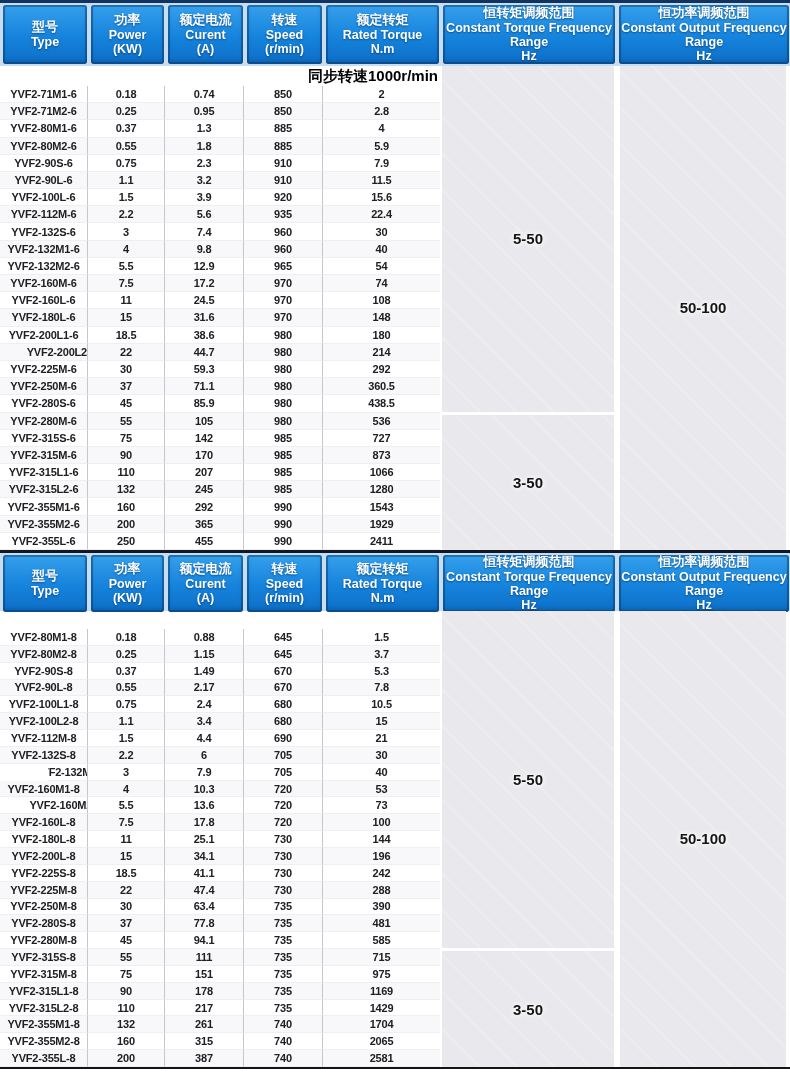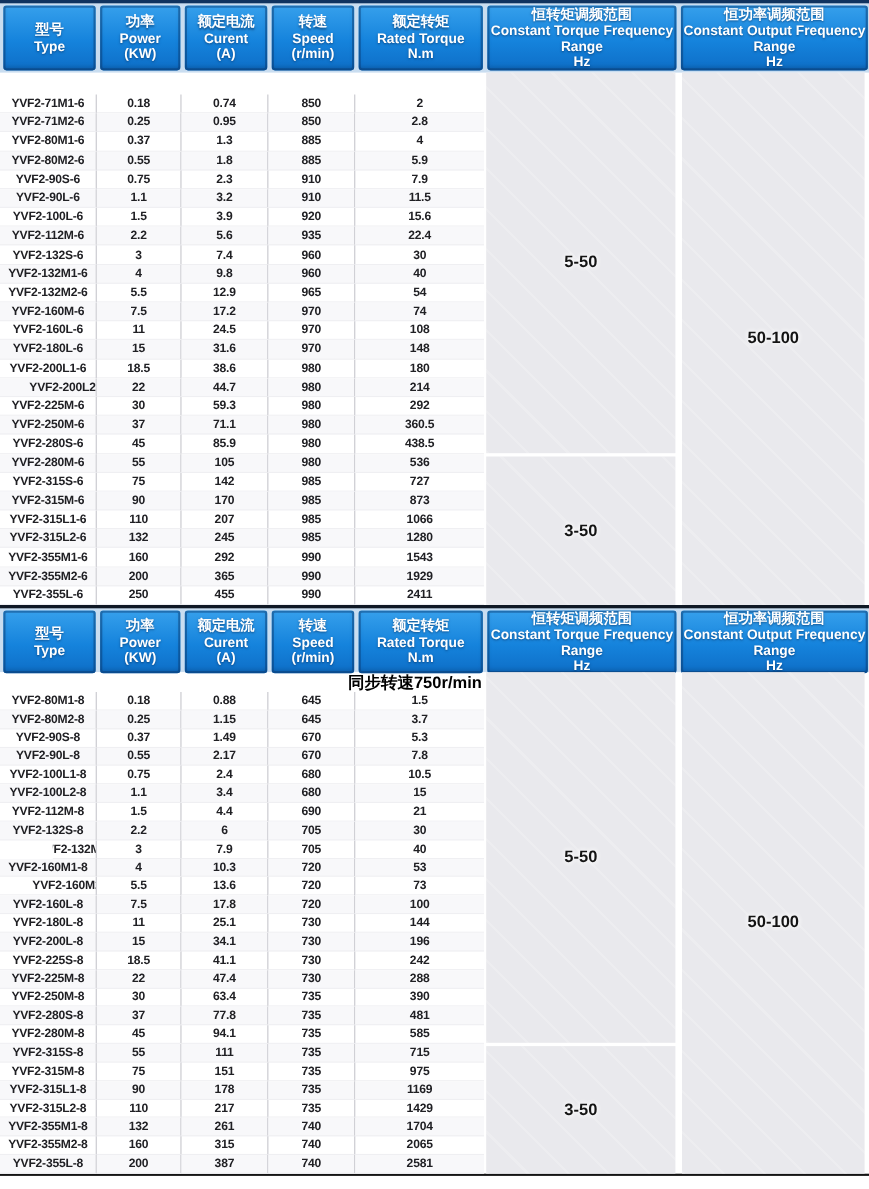--- a/index.html
+++ b/index.html
@@ -122,20 +122,21 @@
         </div>
         <div class="hcell">
           <div class="hinner">
             <div class="hzh">恒功率调频范围</div>
             <div class="hen">Constant Output Frequency Range</div>
             <div class="hunit">Hz</div>
           </div>
         </div>
       </div>
     <div class="tbody" style="grid-template-rows: 20px repeat(27, 1fr);">
+        <div class="sub">同步转速1000r/min</div>
         <div class="cell c0" style="grid-area: 2 / 1;">YVF2-71M1-6</div>
         <div class="cell c1" style="grid-area: 2 / 2;">0.18</div>
         <div class="cell c2" style="grid-area: 2 / 3;">0.74</div>
         <div class="cell c3" style="grid-area: 2 / 4;">850</div>
         <div class="cell c4" style="grid-area: 2 / 5;">2</div>
         <div class="cell c0 alt" style="grid-area: 3 / 1;">YVF2-71M2-6</div>
         <div class="cell c1 alt" style="grid-area: 3 / 2;">0.25</div>
         <div class="cell c2 alt" style="grid-area: 3 / 3;">0.95</div>
         <div class="cell c3 alt" style="grid-area: 3 / 4;">850</div>
         <div class="cell c4 alt" style="grid-area: 3 / 5;">2.8</div>
@@ -320,21 +321,20 @@
         </div>
         <div class="hcell">
           <div class="hinner">
             <div class="hzh">恒功率调频范围</div>
             <div class="hen">Constant Output Frequency Range</div>
             <div class="hunit">Hz</div>
           </div>
         </div>
       </div>
     <div class="tbody" style="grid-template-rows: 18px repeat(26, 1fr);">
-        <div class="sub">同步转速750r/min</div>
         <div class="cell c0" style="grid-area: 2 / 1;">YVF2-80M1-8</div>
         <div class="cell c1" style="grid-area: 2 / 2;">0.18</div>
         <div class="cell c2" style="grid-area: 2 / 3;">0.88</div>
         <div class="cell c3" style="grid-area: 2 / 4;">645</div>
         <div class="cell c4" style="grid-area: 2 / 5;">1.5</div>
         <div class="cell c0 alt" style="grid-area: 3 / 1;">YVF2-80M2-8</div>
         <div class="cell c1 alt" style="grid-area: 3 / 2;">0.25</div>
         <div class="cell c2 alt" style="grid-area: 3 / 3;">1.15</div>
         <div class="cell c3 alt" style="grid-area: 3 / 4;">645</div>
         <div class="cell c4 alt" style="grid-area: 3 / 5;">3.7</div>

